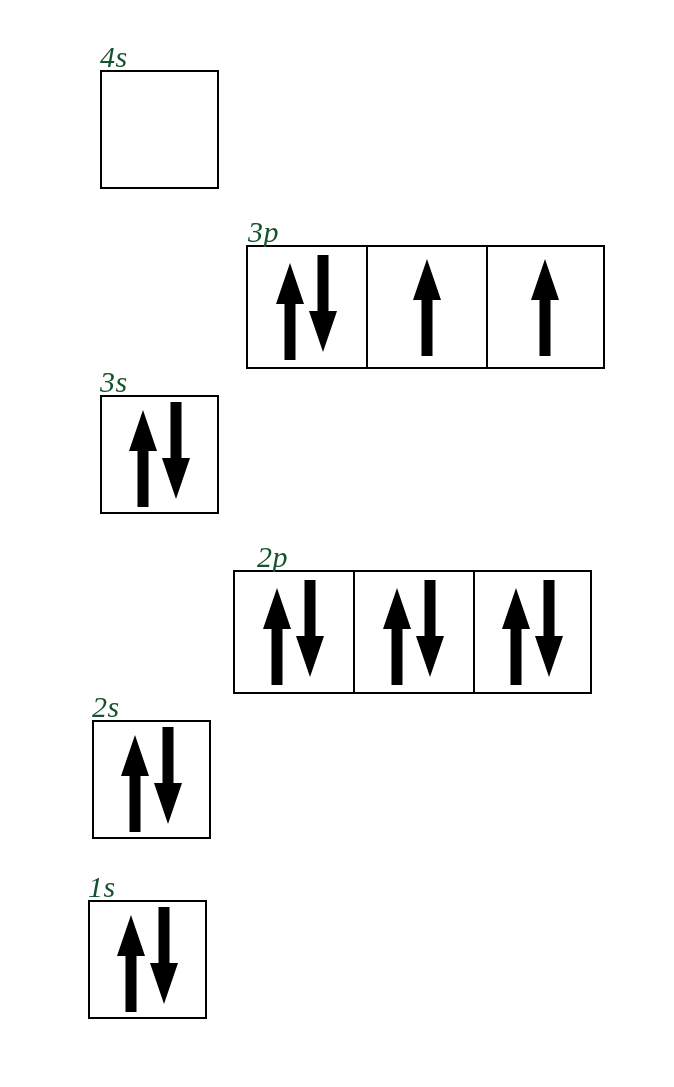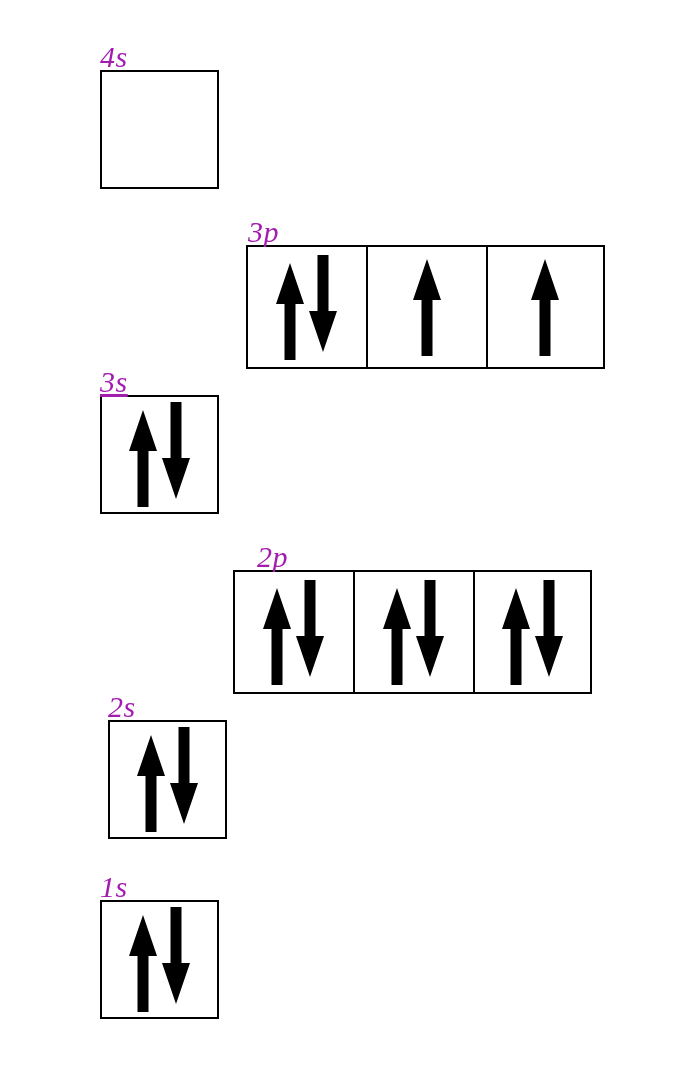--- a/index.html
+++ b/index.html
@@ -30,21 +30,21 @@
   }
 
   .subshell-label {
     position: absolute;
     bottom: 100%;
     margin-bottom: -2px;
     font-family: "Liberation Serif", "DejaVu Serif", serif;
     font-style: italic;
     font-size: 30px;
     line-height: 1;
-    color: #a21caf;
+    color: #14532d;
     white-space: nowrap;
     letter-spacing: 0.5px;
   }
 
   .boxes-row {
     display: flex;
     flex-direction: row;
     border: 2.5px solid #000000;
     box-sizing: border-box;
     background: #ffffff;
@@ -138,21 +138,21 @@
         <div class="orbital-box">
           <div class="spin-pair single">
             <svg viewBox="0 0 30 97" width="30" height="97" class="electron-arrow spin-up">
               <path d="M15,0 L29,41 L20.5,41 L20.5,97 L9.5,97 L9.5,41 L1,41 Z" fill="#000000"></path>
             </svg>
           </div>
         </div>
       </div>
     </div>
     <div class="subshell" style="left: 100px; top: 395px;">
-      <div class="subshell-label" style="left: 0px; text-decoration: underline;">3s</div>
+      <div class="subshell-label" style="left: 0px;">3s</div>
       <div class="boxes-row single">
         <div class="orbital-box">
           <div class="spin-pair">
             <svg viewBox="0 0 30 97" width="30" height="97" class="electron-arrow spin-up">
               <path d="M15,0 L29,41 L20.5,41 L20.5,97 L9.5,97 L9.5,41 L1,41 Z" fill="#000000"></path>
             </svg>
             <svg viewBox="0 0 30 97" width="30" height="97" class="electron-arrow spin-down">
               <path d="M15,97 L29,56 L20.5,56 L20.5,0 L9.5,0 L9.5,56 L1,56 Z" fill="#000000"></path>
             </svg>
           </div>
@@ -187,36 +187,36 @@
             <svg viewBox="0 0 30 97" width="30" height="97" class="electron-arrow spin-up">
               <path d="M15,0 L29,41 L20.5,41 L20.5,97 L9.5,97 L9.5,41 L1,41 Z" fill="#000000"></path>
             </svg>
             <svg viewBox="0 0 30 97" width="30" height="97" class="electron-arrow spin-down">
               <path d="M15,97 L29,56 L20.5,56 L20.5,0 L9.5,0 L9.5,56 L1,56 Z" fill="#000000"></path>
             </svg>
           </div>
         </div>
       </div>
     </div>
-    <div class="subshell" style="left: 108px; top: 720px; text-align: center;">
+    <div class="subshell" style="left: 92px; top: 720px; text-align: center;">
       <div class="subshell-label" style="left: 0px;">2s</div>
       <div class="boxes-row single">
         <div class="orbital-box">
           <div class="spin-pair">
             <svg viewBox="0 0 30 97" width="30" height="97" class="electron-arrow spin-up">
               <path d="M15,0 L29,41 L20.5,41 L20.5,97 L9.5,97 L9.5,41 L1,41 Z" fill="#000000"></path>
             </svg>
             <svg viewBox="0 0 30 97" width="30" height="97" class="electron-arrow spin-down">
               <path d="M15,97 L29,56 L20.5,56 L20.5,0 L9.5,0 L9.5,56 L1,56 Z" fill="#000000"></path>
             </svg>
           </div>
         </div>
       </div>
     </div>
-    <div class="subshell" style="left: 100px; top: 900px;">
+    <div class="subshell" style="left: 88px; top: 900px;">
       <div class="subshell-label" style="left: 0px;">1s</div>
       <div class="boxes-row single">
         <div class="orbital-box">
           <div class="spin-pair">
             <svg viewBox="0 0 30 97" width="30" height="97" class="electron-arrow spin-up">
               <path d="M15,0 L29,41 L20.5,41 L20.5,97 L9.5,97 L9.5,41 L1,41 Z" fill="#000000"></path>
             </svg>
             <svg viewBox="0 0 30 97" width="30" height="97" class="electron-arrow spin-down">
               <path d="M15,97 L29,56 L20.5,56 L20.5,0 L9.5,0 L9.5,56 L1,56 Z" fill="#000000"></path>
             </svg>

